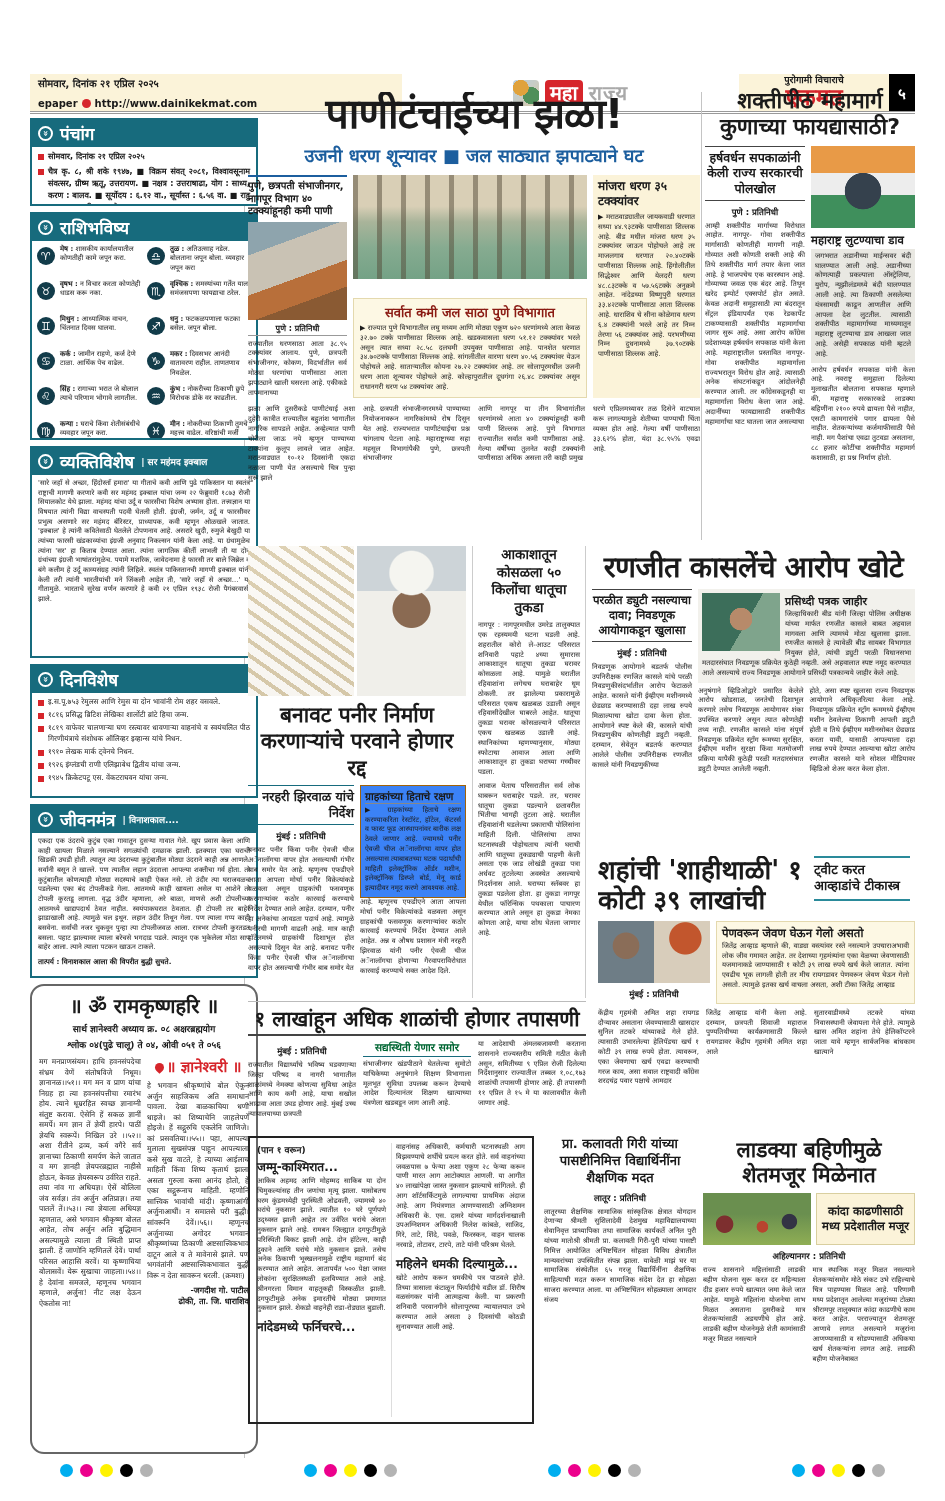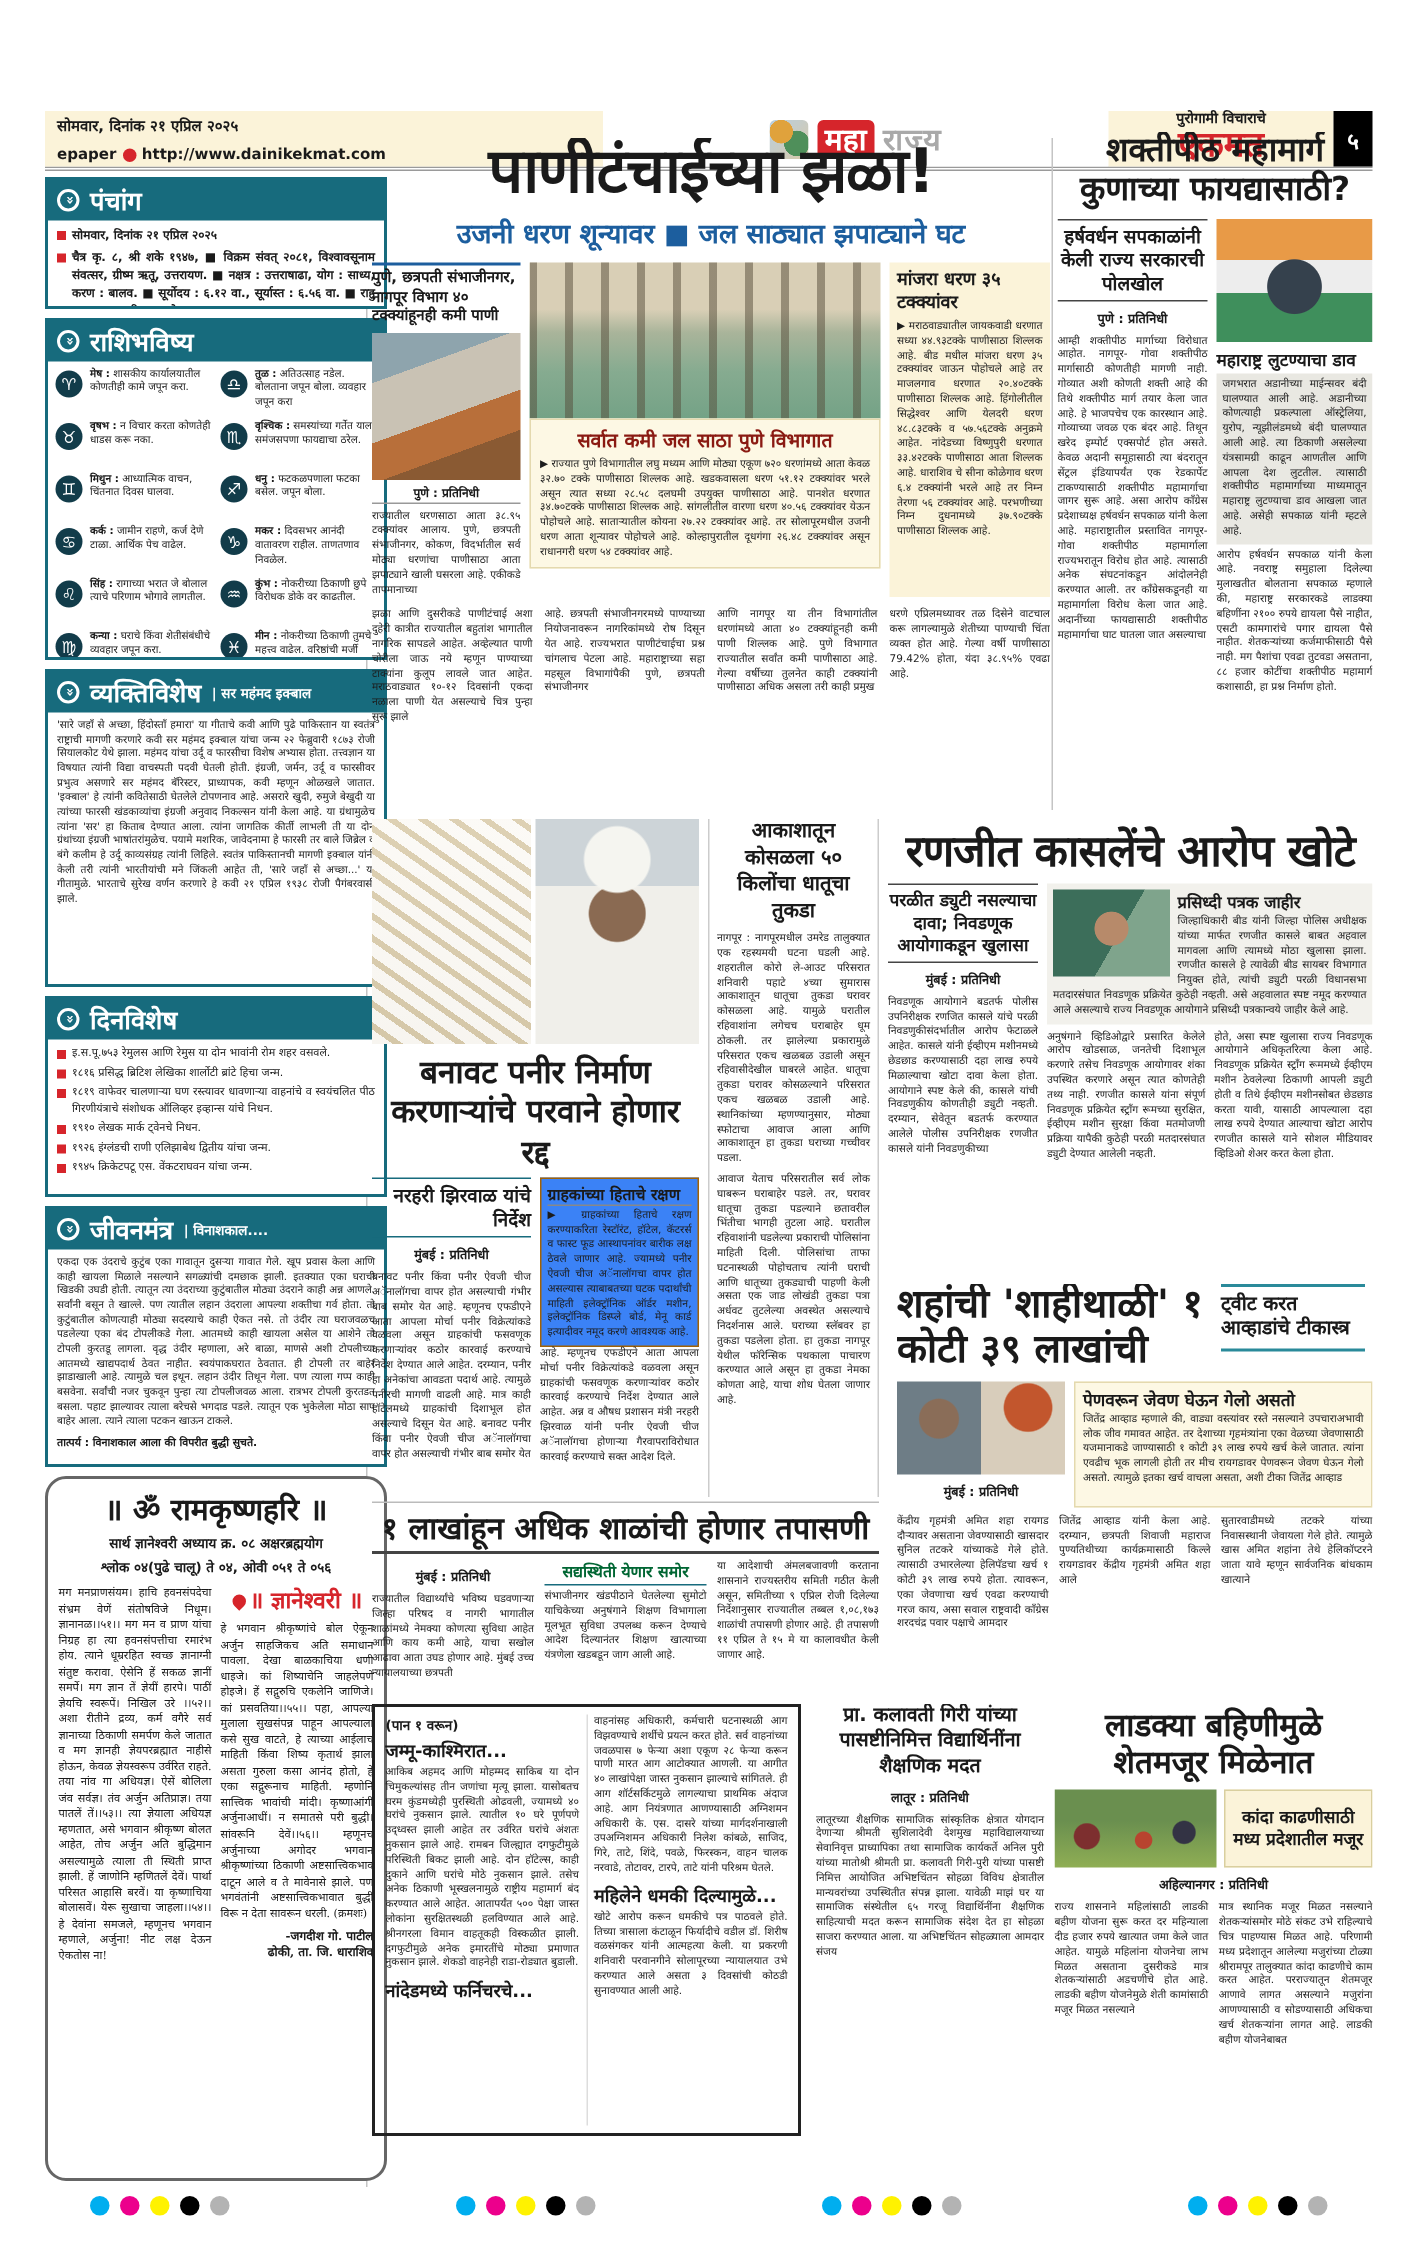--- a/index.html
+++ b/index.html
@@ -66,21 +66,21 @@
   .lhead{border-top:2px solid var(--blue);padding-top:3px;font-size:10px;font-weight:bold;text-align:left;line-height:1.25;margin-bottom:4px}
   .cap{font-size:8px;font-weight:bold;text-align:center;border-bottom:1px solid #999;padding:2px 0;margin-bottom:4px}
   .lcol2{width:234px}
   .lcol3{width:107px;background:var(--cream);padding:4px 5px}
   .mtitle{font-size:12px;font-weight:800;line-height:1.25;margin-bottom:4px}
   .ph{width:100%;background:#ccc}
   .pots{height:98px;background:linear-gradient(160deg,#8ea4ad 0 25%,#c9c2b4 25% 55%,#b86f3a 55% 75%,#8a5a33 75% 100%)}
   .dam{height:104px;background:
     repeating-linear-gradient(90deg,rgba(84,74,56,.5) 0 5px,rgba(0,0,0,0) 5px 24px),
     linear-gradient(180deg,#d9cfb6 0 30%,#a9b49a 45%,#86ab90 70%,#74a286 100%)}
-  .lbox{background:#fdf8e4;border:1px solid #e4d9ae;padding:4px 6px;margin-top:0}
+  .lbox{background:#fdf8e4;border:1px solid #e4d9ae;padding:4px 6px;margin-top:19px}
   .lboxtitle{color:#8a1a12;font-size:13px;font-weight:800;text-align:center;margin-bottom:3px}
   .crow{display:flex;gap:8px;margin-top:7px}
   .ccol{flex:1}
 
   
   .shakti{position:absolute;left:705px;top:88px;width:210px;height:452px;overflow:hidden}
   .shakti h2{font-size:22px;font-weight:800;text-align:center;line-height:1.2}
   .srow{display:flex;gap:6px;margin-top:5px}
   .scolA{width:100px}
   .scolB{width:104px}
@@ -378,21 +378,21 @@
       </div>
       <div class="lcol3">
         <div class="mtitle">मांजरा धरण ३५ टक्क्यांवर</div>
         <p class="tiny">▶ मराठवाड्यातील जायकवाडी धरणात सध्या ४४.९३टक्के पाणीसाठा शिल्लक आहे. बीड मधील मांजरा धरण ३५ टक्क्यांवर जाऊन पोहोचले आहे तर माजलगाव धरणात २०.४०टक्के पाणीसाठा शिल्लक आहे. हिंगोलीतील सिद्धेश्वर आणि येलदरी धरण ४८.८३टक्के व ५७.५६टक्के अनुक्रमे आहेत. नांदेडच्या विष्णुपुरी धरणात ३३.४२टक्के पाणीसाठा आता शिल्लक आहे. धाराशिव चे सीना कोळेगाव धरण ६.४ टक्क्यांनी भरले आहे तर निम्न तेरणा ५६ टक्क्यांवर आहे. परभणीच्या निम्न दुधनामध्ये ३७.९०टक्के पाणीसाठा शिल्लक आहे.</p>
       </div>
     </div>
     <div class="crow">
       <p class="tiny ccol">झळा आणि दुसरीकडे पाणीटंचाई अशा दुहेरी कात्रीत राज्यातील बहुतांश भागातील नागरिक सापडले आहेत. अव्हेल्यात पाणी चोरीला जाऊ नये म्हणून पाण्याच्या टाक्यांना कुलूप लावले जात आहेत. मराठवाड्यात १०-१२ दिवसांनी एकदा नळाला पाणी येत असल्याचे चित्र पुन्हा सुरू झाले</p>
       <p class="tiny ccol">आहे. छत्रपती संभाजीनगरमध्ये पाण्याच्या नियोजनावरून नागरिकांमध्ये रोष दिसून येत आहे. राज्यभरात पाणीटंचाईचा प्रश्न चांगलाच पेटला आहे. महाराष्ट्राच्या सहा महसूल विभागांपैकी पुणे, छत्रपती संभाजीनगर</p>
       <p class="tiny ccol">आणि नागपूर या तीन विभागांतील धरणांमध्ये आता ४० टक्क्यांहूनही कमी पाणी शिल्लक आहे. पुणे विभागात राज्यातील सर्वांत कमी पाणीसाठा आहे. गेल्या वर्षीच्या तुलनेत काही टक्क्यांनी पाणीसाठा अधिक असला तरी काही प्रमुख</p>
-      <p class="tiny ccol">धरणे एप्रिलमध्यावर तळ दिसेने वाटचाल करू लागल्यामुळे शेतीच्या पाण्याची चिंता व्यक्त होत आहे. गेल्या वर्षी पाणीसाठा 79.42% होता, यंदा ३८.९५% एवढा आहे.</p>
+      <p class="tiny ccol">धरणे एप्रिलमध्यावर तळ दिसेने वाटचाल करू लागल्यामुळे शेतीच्या पाण्याची चिंता व्यक्त होत आहे. गेल्या वर्षी पाणीसाठा ३३.६२% होता, यंदा ३८.९५% एवढा आहे.</p>
     </div>
   </section>
 
   <section class="shakti">
     <h2>शक्तीपीठ महामार्ग कुणाच्या फायद्यासाठी?</h2>
     <div class="srow">
       <div class="scolA">
         <div class="ssub">हर्षवर्धन सपकाळांनी केली राज्य सरकारची पोलखोल</div>
         <div class="byline">पुणे : प्रतिनिधी</div>
         <p class="tiny">आम्ही शक्तीपीठ मार्गाच्या विरोधात आहोत. नागपूर- गोवा शक्तीपीठ मार्गासाठी कोणतीही मागणी नाही. गोव्यात अशी कोणती शक्ती आहे की तिथे शक्तीपीठ मार्ग तयार केला जात आहे. हे भाजपचेच एक कारस्थान आहे. गोव्याच्या जवळ एक बंदर आहे. तिथून खरेद इम्पोर्ट एक्सपोर्ट होत असते. केवळ अदानी समूहासाठी त्या बंदरातून सेंट्रल इंडियापर्यंत एक रेडकार्पेट टाकण्यासाठी शक्तीपीठ महामार्गाचा जागर सुरू आहे. असा आरोप काँग्रेस प्रदेशाध्यक्ष हर्षवर्धन सपकाळ यांनी केला आहे. महाराष्ट्रातील प्रस्तावित नागपूर- गोवा शक्तीपीठ महामार्गाला राज्यभरातून विरोध होत आहे. त्यासाठी अनेक संघटनांकडून आंदोलनेही करण्यात आली. तर काँग्रेसकडूनही या महामार्गाला विरोध केला जात आहे. अदानींच्या फायद्यासाठी शक्तीपीठ महामार्गाचा घाट घातला जात असल्याचा</p>

